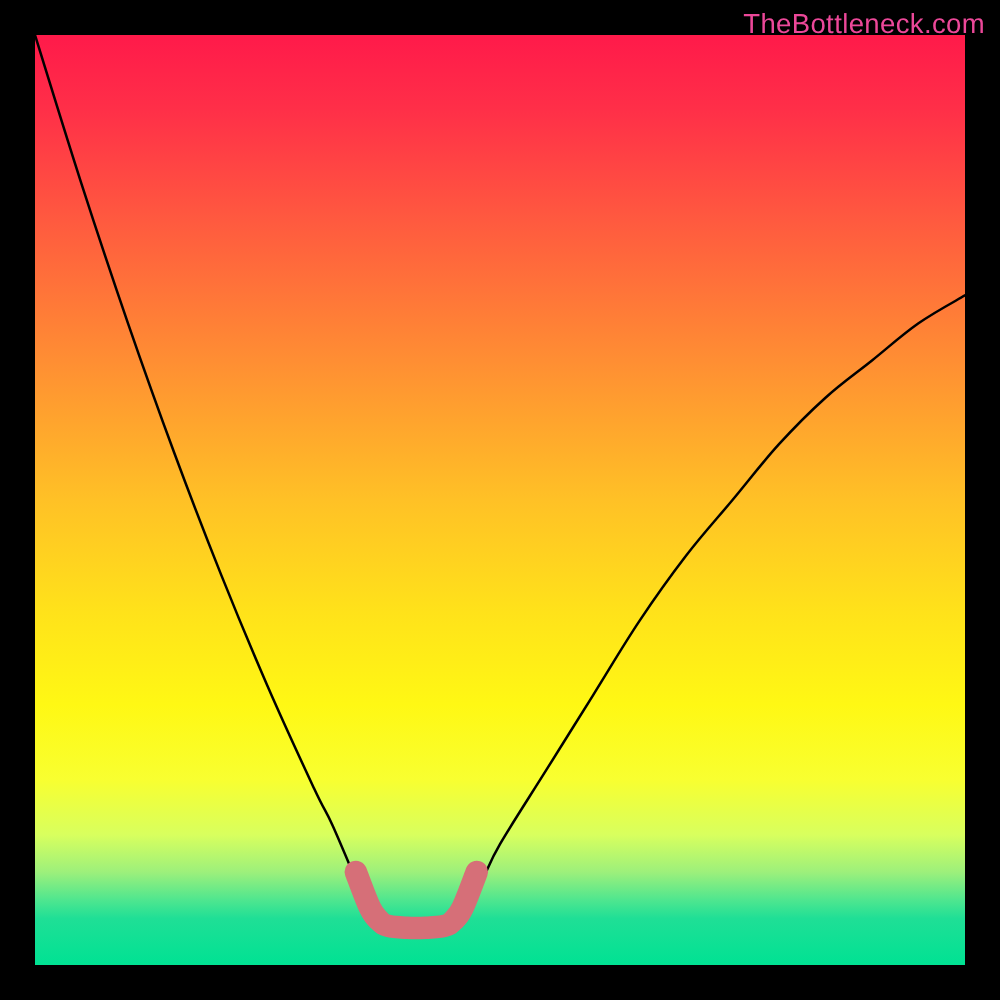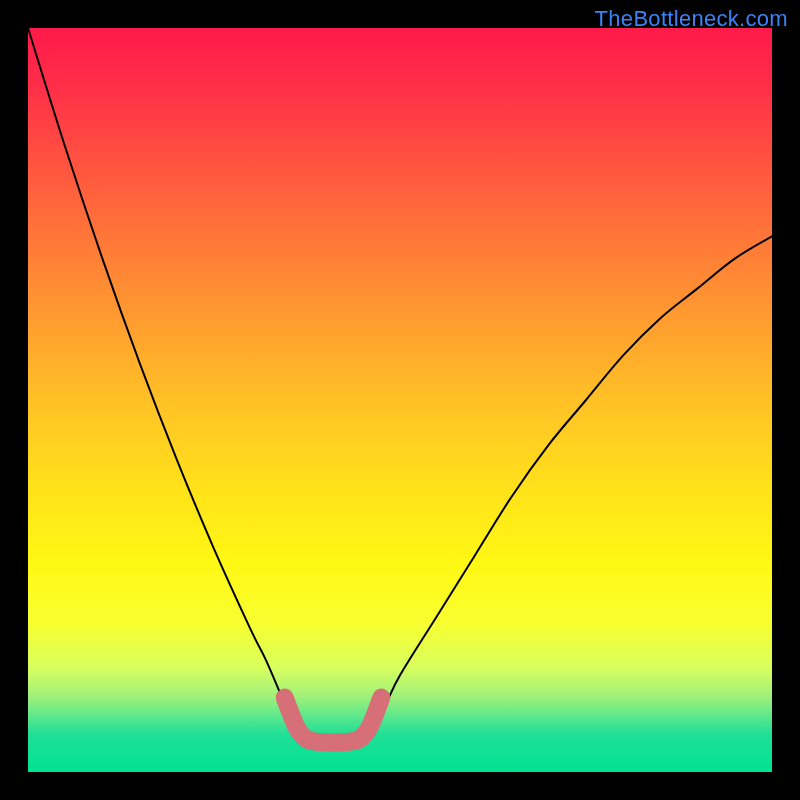--- a/index.html
+++ b/index.html
@@ -14,21 +14,21 @@
   .frame {
     position: relative;
     width: 800px;
     height: 800px;
     background: #000;
   }
   .watermark {
     position: absolute;
     top: 6px;
     right: 12px;
-    color: #3b82f6;
+    color: #ec4899;
     font-size: 22px;
     letter-spacing: 0.3px;
     z-index: 10;
     user-select: none;
   }
   .plot-wrap {
     position: absolute;
     left: 28px;
     top: 28px;
     width: 744px;

